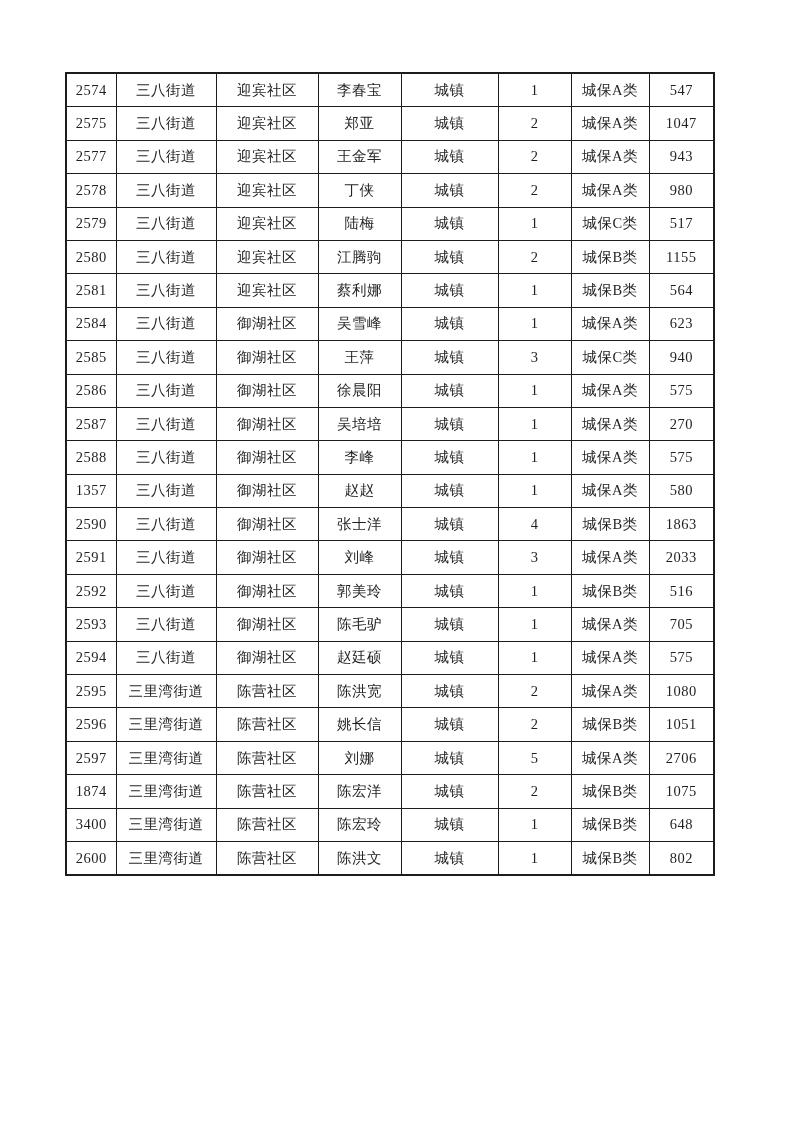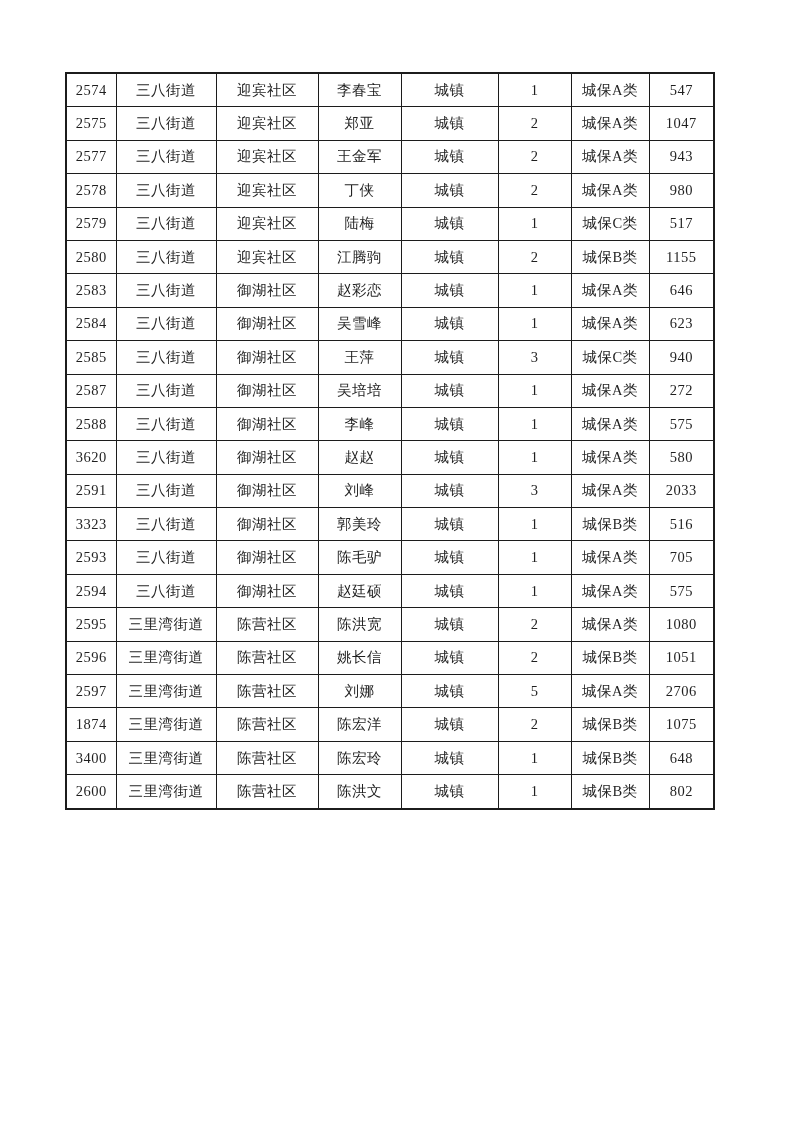--- a/index.html
+++ b/index.html
@@ -107,28 +107,28 @@
           <td>2580</td>
           <td>三八街道</td>
           <td>迎宾社区</td>
           <td>江腾驹</td>
           <td>城镇</td>
           <td>2</td>
           <td>城保B类</td>
           <td>1155</td>
         </tr>
         <tr>
-          <td>2583</td>
-          <td>三八街道</td>
-          <td>御湖社区</td>
-          <td>赵彩恋</td>
-          <td>城镇</td>
-          <td>1</td>
-          <td>城保A类</td>
-          <td>646</td>
+          <td>2581</td>
+          <td>三八街道</td>
+          <td>迎宾社区</td>
+          <td>蔡利娜</td>
+          <td>城镇</td>
+          <td>1</td>
+          <td>城保B类</td>
+          <td>564</td>
         </tr>
         <tr>
           <td>2584</td>
           <td>三八街道</td>
           <td>御湖社区</td>
           <td>吴雪峰</td>
           <td>城镇</td>
           <td>1</td>
           <td>城保A类</td>
           <td>623</td>
@@ -137,61 +137,81 @@
           <td>2585</td>
           <td>三八街道</td>
           <td>御湖社区</td>
           <td>王萍</td>
           <td>城镇</td>
           <td>3</td>
           <td>城保C类</td>
           <td>940</td>
         </tr>
         <tr>
+          <td>2586</td>
+          <td>三八街道</td>
+          <td>御湖社区</td>
+          <td>徐晨阳</td>
+          <td>城镇</td>
+          <td>1</td>
+          <td>城保A类</td>
+          <td>575</td>
+        </tr>
+        <tr>
           <td>2587</td>
           <td>三八街道</td>
           <td>御湖社区</td>
           <td>吴培培</td>
           <td>城镇</td>
           <td>1</td>
           <td>城保A类</td>
-          <td>272</td>
+          <td>270</td>
         </tr>
         <tr>
           <td>2588</td>
           <td>三八街道</td>
           <td>御湖社区</td>
           <td>李峰</td>
           <td>城镇</td>
           <td>1</td>
           <td>城保A类</td>
           <td>575</td>
         </tr>
         <tr>
-          <td>3620</td>
+          <td>1357</td>
           <td>三八街道</td>
           <td>御湖社区</td>
           <td>赵赵</td>
           <td>城镇</td>
           <td>1</td>
           <td>城保A类</td>
           <td>580</td>
         </tr>
         <tr>
+          <td>2590</td>
+          <td>三八街道</td>
+          <td>御湖社区</td>
+          <td>张士洋</td>
+          <td>城镇</td>
+          <td>4</td>
+          <td>城保B类</td>
+          <td>1863</td>
+        </tr>
+        <tr>
           <td>2591</td>
           <td>三八街道</td>
           <td>御湖社区</td>
           <td>刘峰</td>
           <td>城镇</td>
           <td>3</td>
           <td>城保A类</td>
           <td>2033</td>
         </tr>
         <tr>
-          <td>3323</td>
+          <td>2592</td>
           <td>三八街道</td>
           <td>御湖社区</td>
           <td>郭美玲</td>
           <td>城镇</td>
           <td>1</td>
           <td>城保B类</td>
           <td>516</td>
         </tr>
         <tr>
           <td>2593</td>

